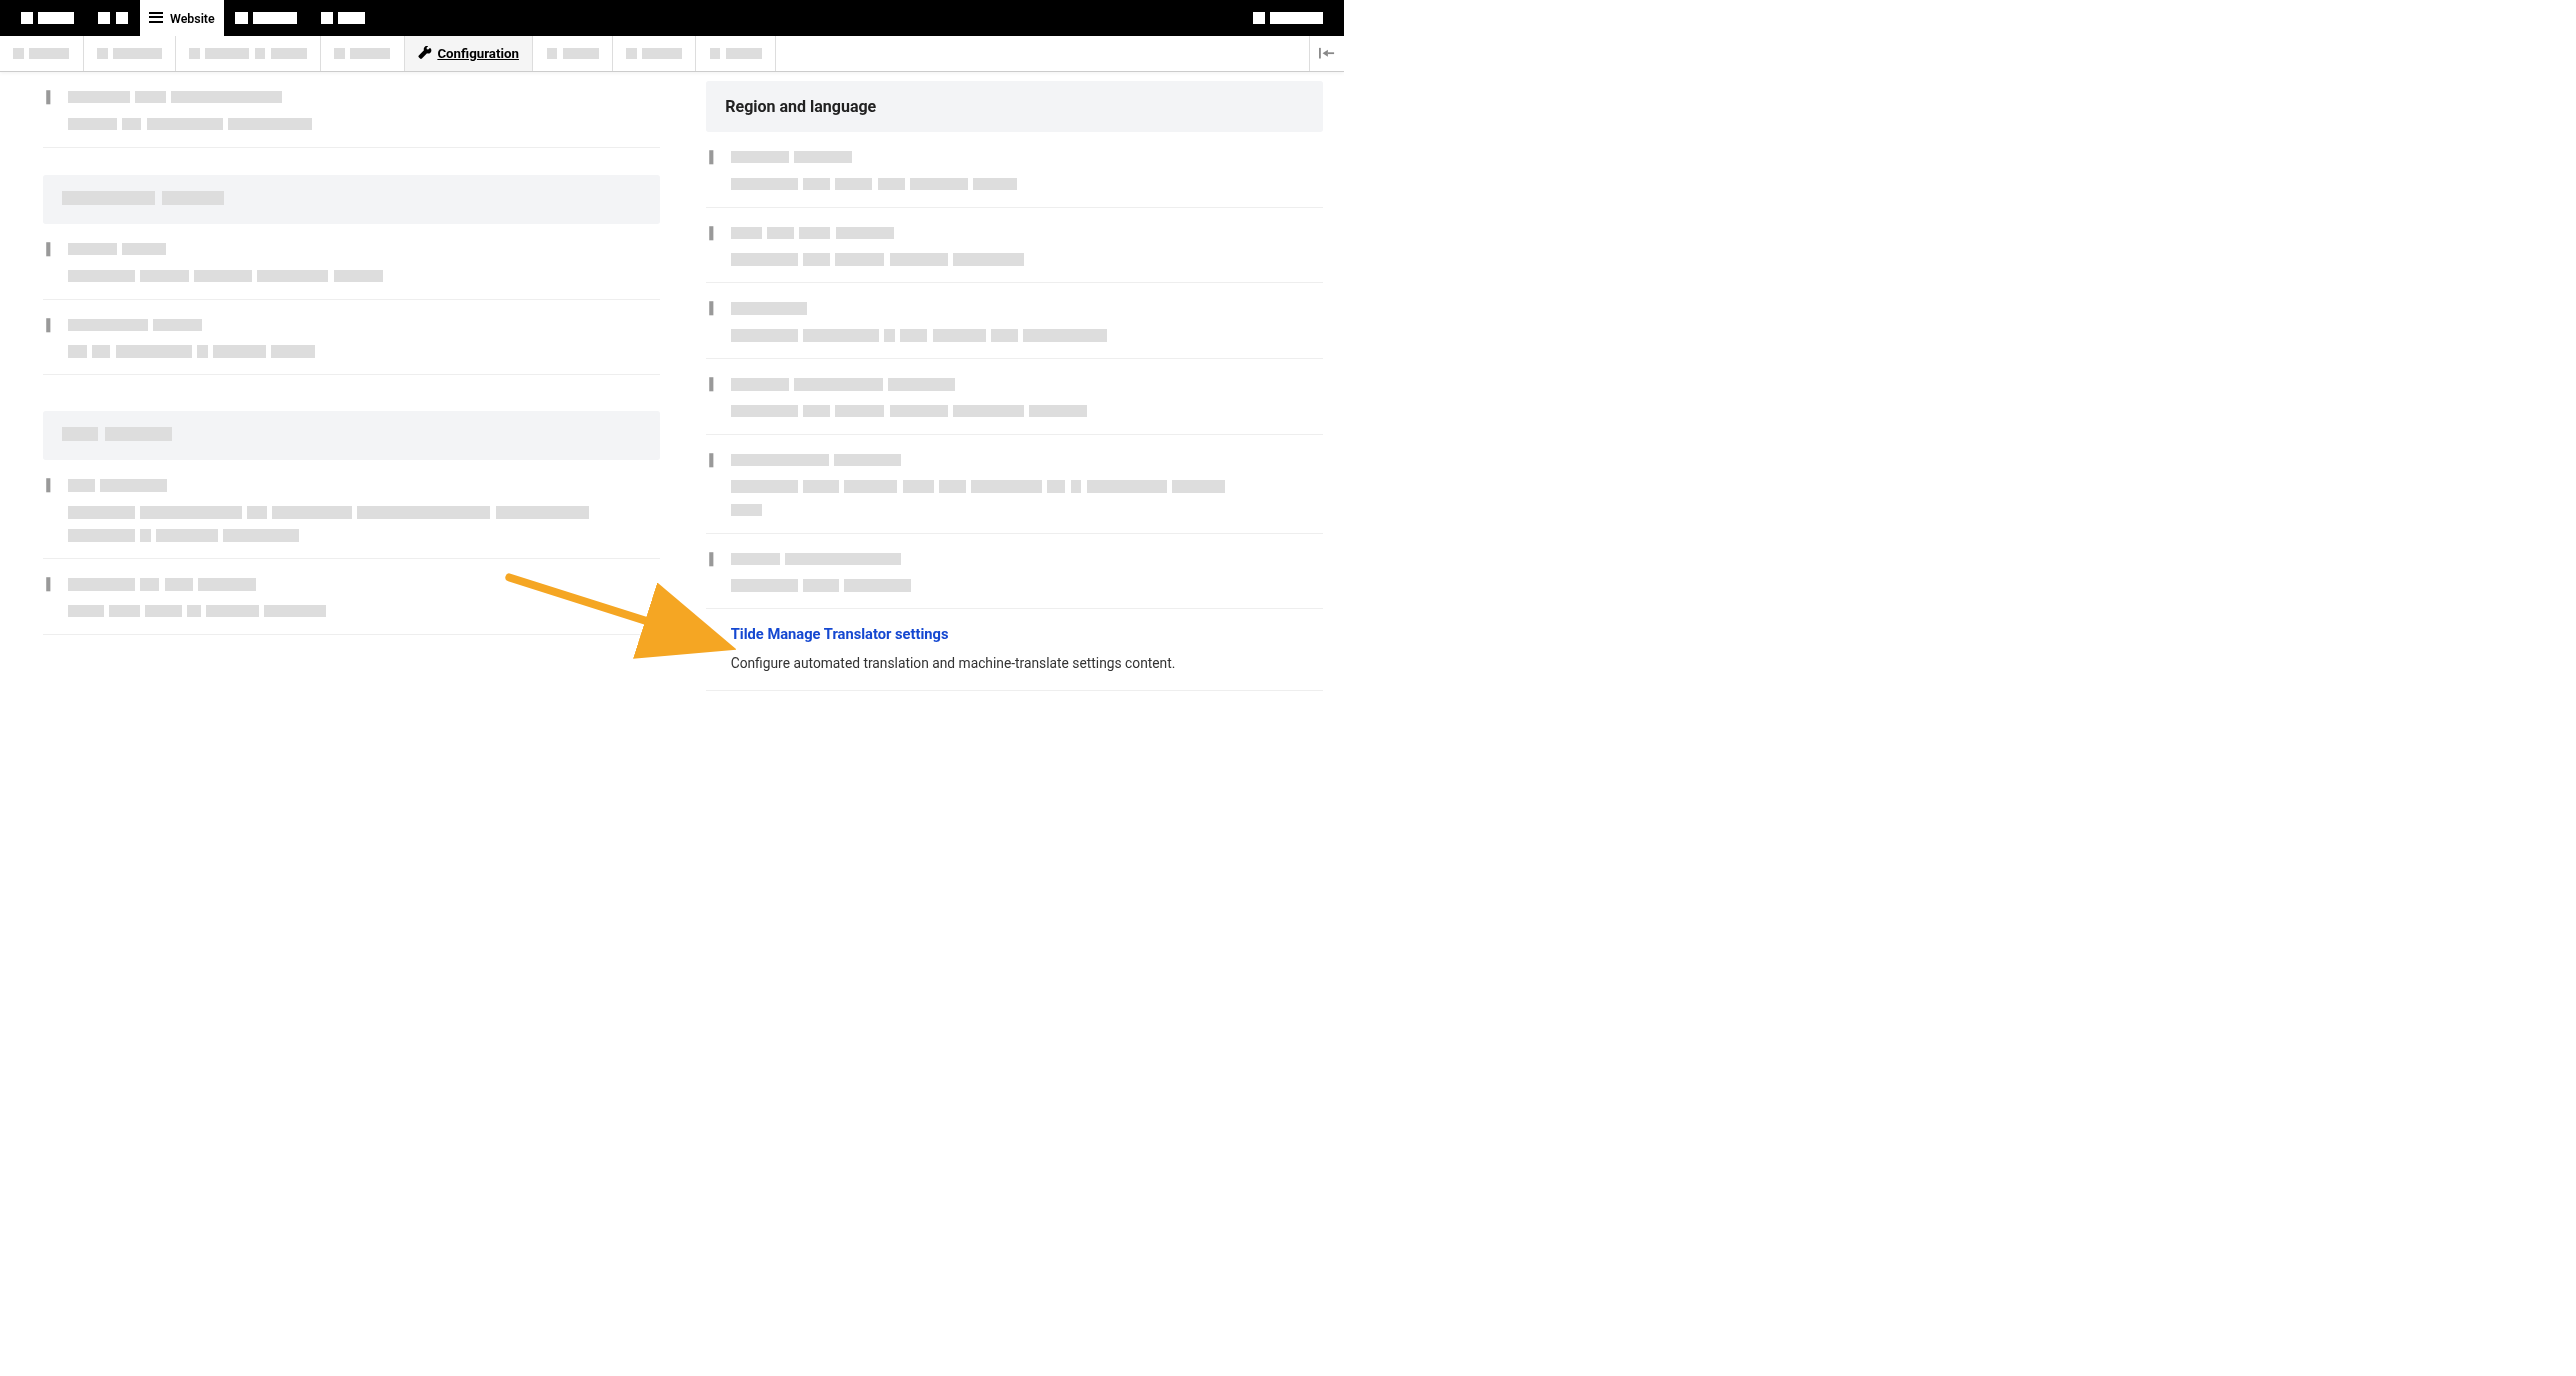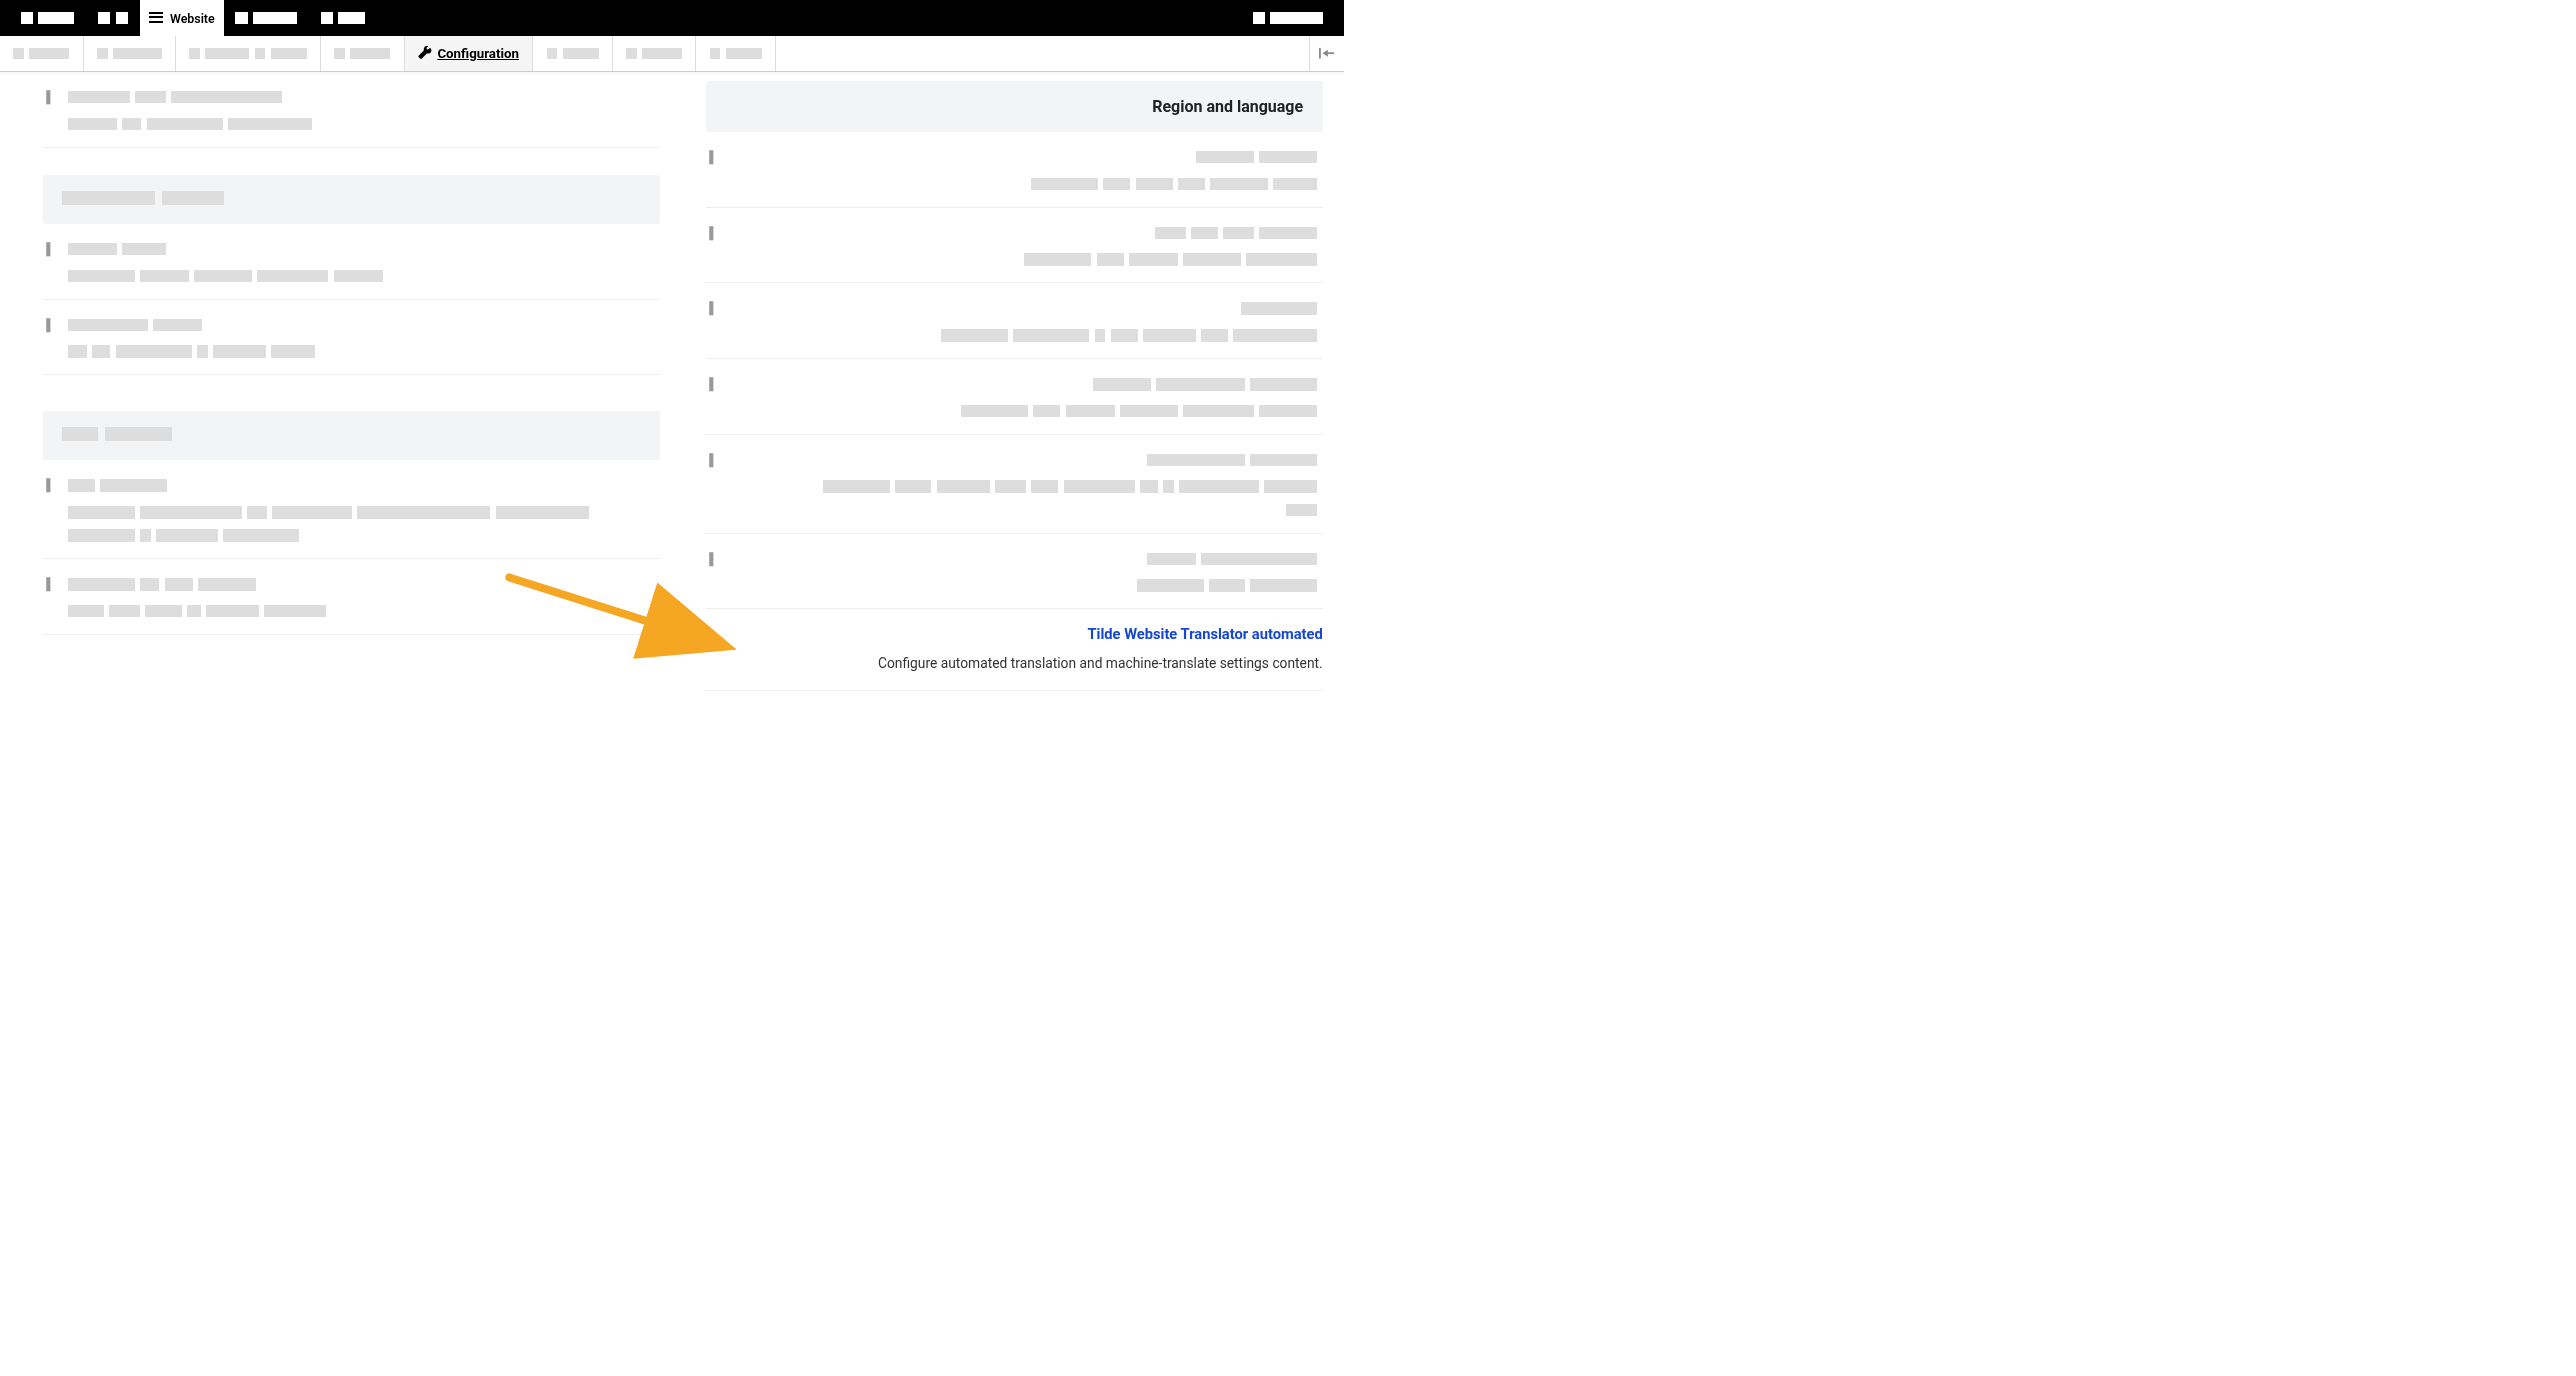--- a/index.html
+++ b/index.html
@@ -25,21 +25,21 @@
 .nav2-item .ph { background: #ddd; height: 10.7px; }
 .wrench-icon { width: 14.2px; height: 14.2px; }
 .config-label { font-weight: 700; text-decoration: underline; font-size: 13.3px; }
 .navbar2-right { margin-left: auto; display: flex; align-items: center; padding: 0 9px; border-left: 0.9px solid #ddd; }
 .collapse-icon { width: 16px; height: 12.4px; }
 
 
 .content { display: flex; padding: 0 21.3px; gap: 27px; }
 .column { flex: 1; max-width: 640px; }
 .column.left { margin-left: 21.3px; }
-.column.right { margin-left: 19px; text-align: right; }
+.column.right { margin-left: 19px; }
 
 .section-header { background: #f3f4f6; padding: 16px 19.6px; border-radius: 2.7px; margin-top: 27px; }
 .section-title { font-weight: 700; font-size: 16px; color: #222; }
 .section-header .ph-title { background: #ddd; height: 14.2px; display: inline-block; margin-right: 7.1px; }
 
 .item-row { padding: 16px 0 16px 25px; border-bottom: 0.9px solid #eee; position: relative; }
 .item-row .chevron { position: absolute; left: 3.6px; top: 18px; color: #999; font-size: 11.6px; }
 .item-row .chevron.blue { color: #1548d1; font-weight: 700; font-size: 14.2px; }
 .item-row .title-line { margin-bottom: 9px; }
 .item-row .title-link { font-weight: 700; color: #1548d1; font-size: 14.7px; }
@@ -218,21 +218,21 @@
 
     <div class="item-row">
       <span class="chevron">▌</span>
       <div class="ph-line"><span class="ph" style="width:49px"></span><span class="ph" style="width:116px"></span></div>
       <div><span class="ph" style="width:67px"></span><span class="ph" style="width:36px"></span><span class="ph" style="width:67px"></span></div>
     </div>
 
     <div class="item-row">
       <span class="chevron blue">›</span>
       <div class="title-line">
-        <a class="title-link">Tilde Website Translator automated</a>
+        <a class="title-link">Tilde Manage Translator settings</a>
       </div>
       <div class="desc">Configure automated translation and machine-translate settings content.</div>
     </div>
 
   </div>
 </div>
 
 <svg class="arrow-svg" width="240" height="98" viewBox="0 0 270 110">
   <defs>
     <marker id="arrowhead" markerWidth="12" markerHeight="12" refX="9" refY="5" orient="auto">

